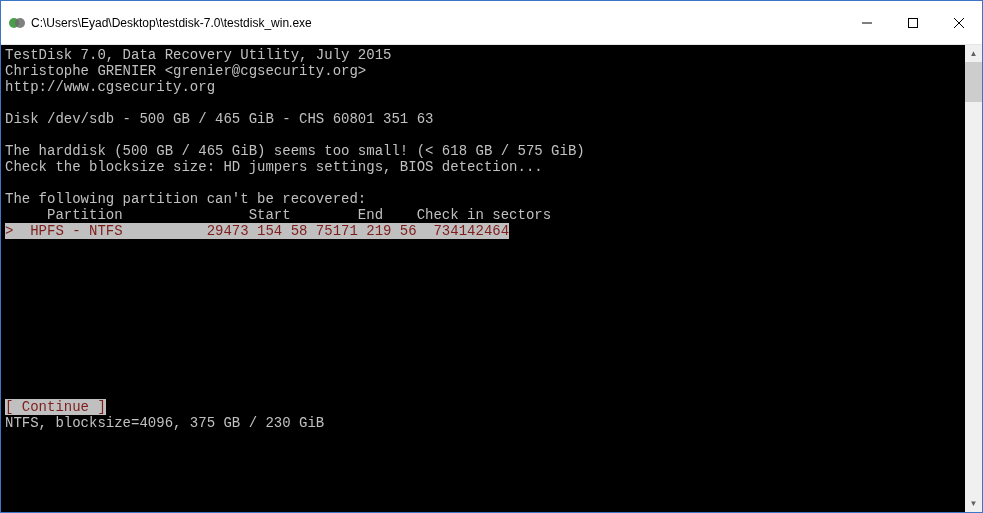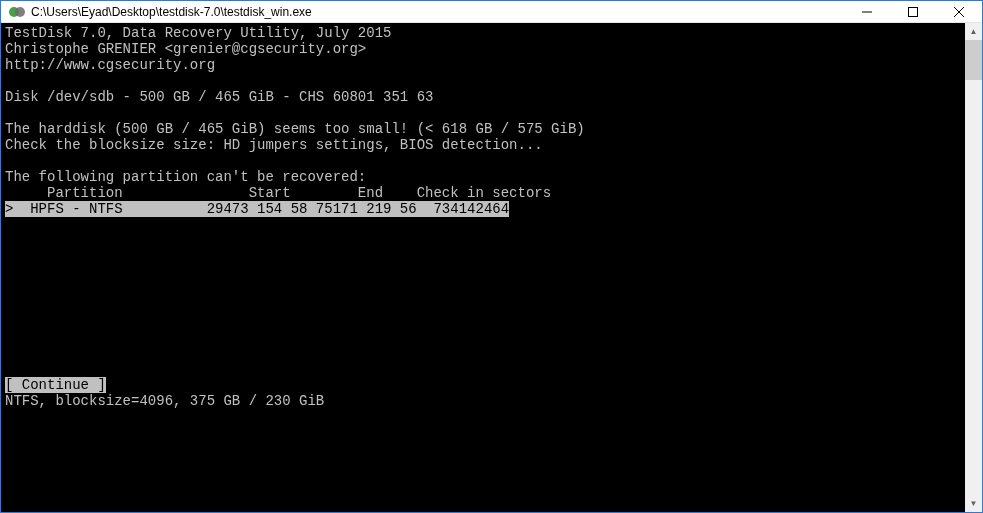--- a/index.html
+++ b/index.html
@@ -10,21 +10,21 @@
     }
     .window {
       width: 983px;
       height: 513px;
       border: 1px solid #3a76c5;
       display: flex;
       flex-direction: column;
       position: relative;
     }
     .titlebar {
-      height: 22px;
+      height: 44px;
       background: #fff;
       display: flex;
       align-items: center;
       border-bottom: 1px solid #e5e5e5;
     }
     .title-icon {
       width: 16px;
       height: 16px;
       margin: 0 6px 0 8px;
       flex-shrink: 0;
@@ -60,21 +60,21 @@
       color: #c0c0c0;
       font-family: "Consolas", "Courier New", monospace;
       font-size: 14px;
       line-height: 16px;
       padding: 2px 0 0 4px;
       white-space: pre;
       overflow: hidden;
     }
     .console .hl {
       background: #c0c0c0;
-      color: #000000;
+      color: #7f1d1d;
     }
     .scrollbar {
       width: 17px;
       background: #f0f0f0;
       position: relative;
     }
     .scroll-thumb {
       position: absolute;
       top: 17px;
       left: 0;

